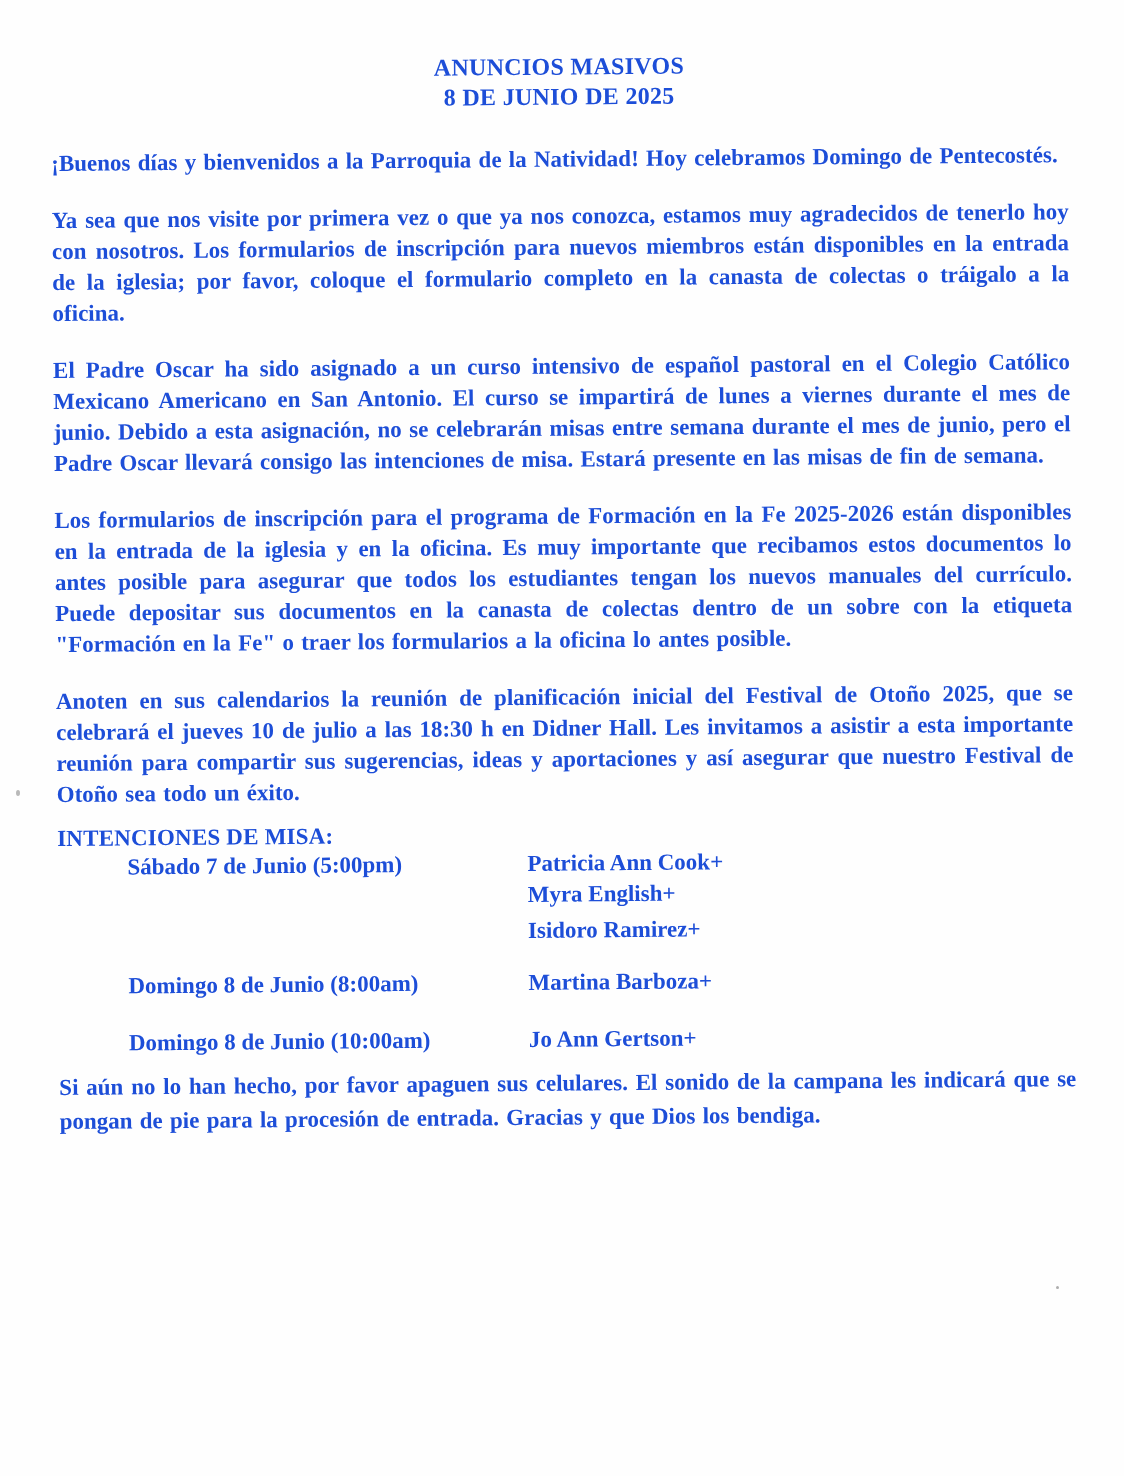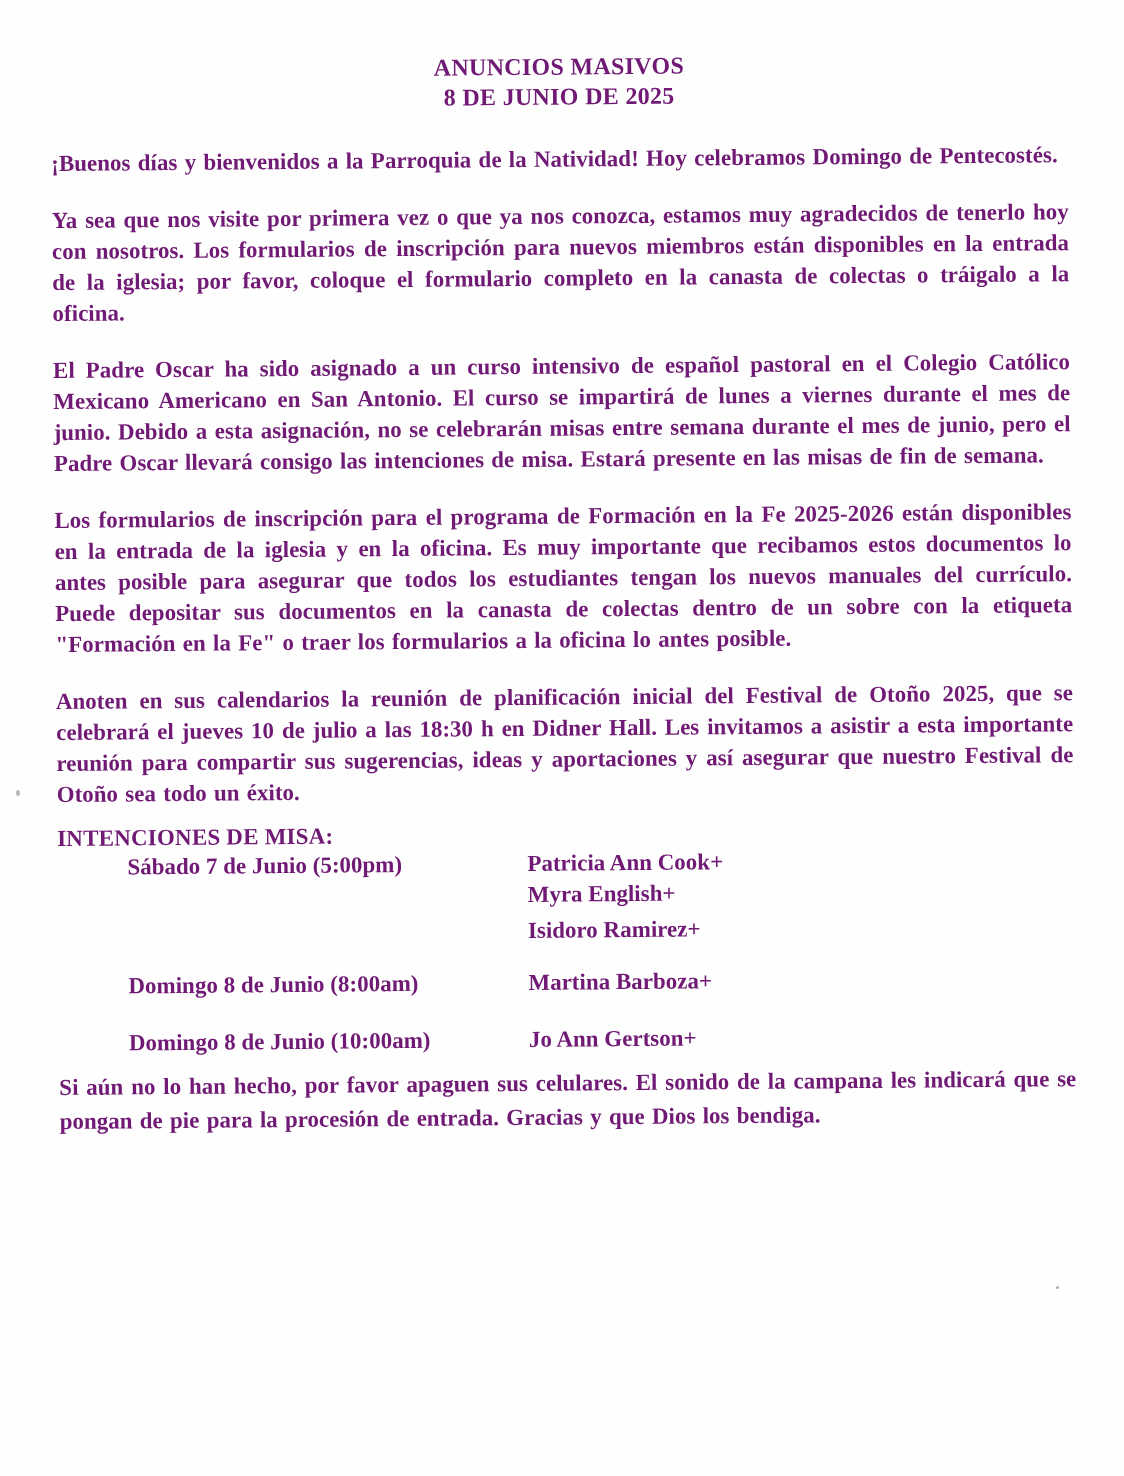--- a/index.html
+++ b/index.html
@@ -8,21 +8,21 @@
     background: #ffffff;
   }
   .page {
     position: relative;
     width: 1124px;
     height: 1476px;
     background: #fefefe;
     overflow: hidden;
     font-family: "Liberation Serif", "DejaVu Serif", serif;
     font-weight: 700;
-    color: #701a75;
+    color: #1d4ed8;
     -webkit-font-smoothing: antialiased;
   }
   .content {
     position: absolute;
     left: 55px;
     right: 52px;
     top: 56px;
     transform: rotate(-0.5deg);
     transform-origin: 0 50%;
   }

